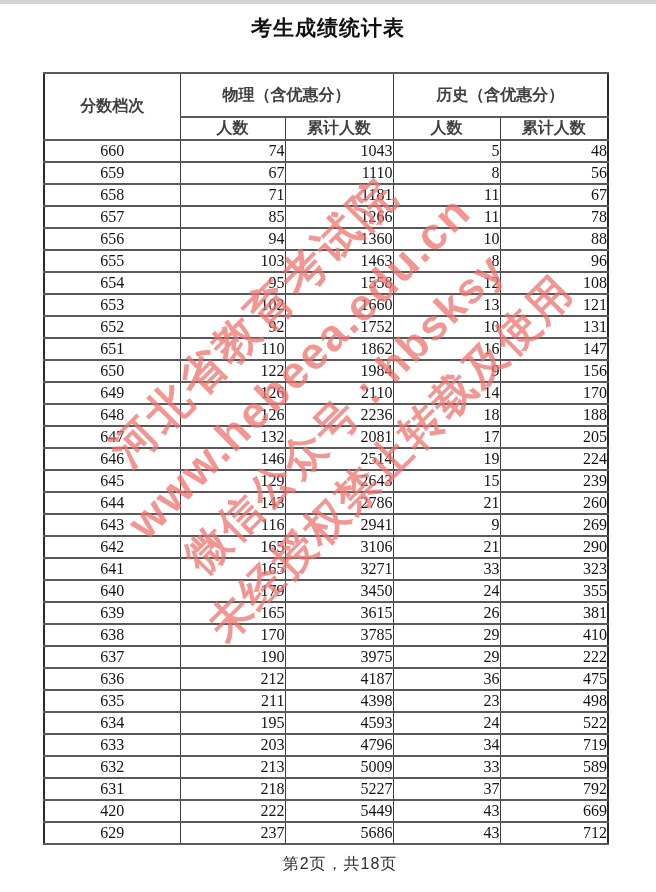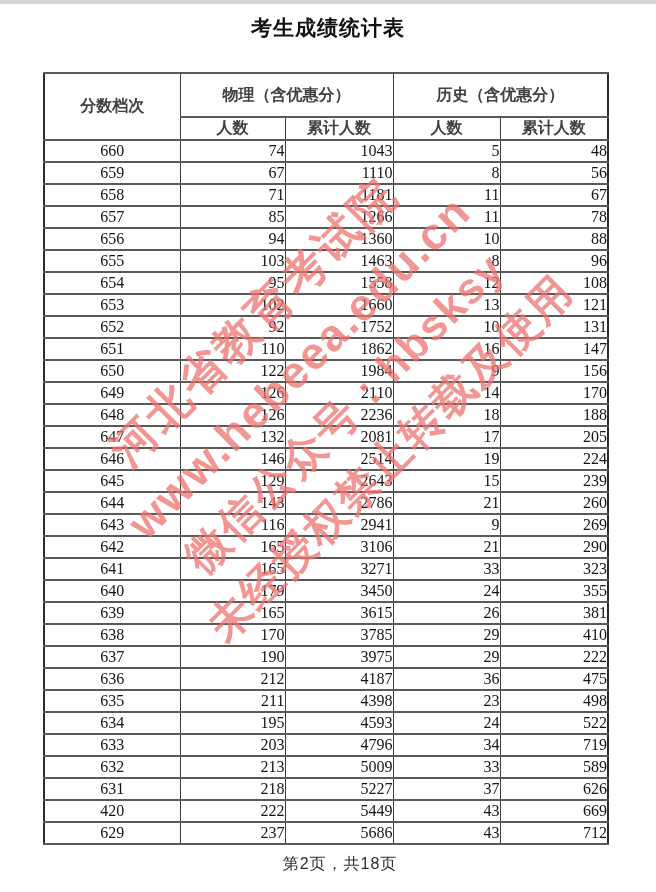--- a/index.html
+++ b/index.html
@@ -319,21 +319,21 @@
         <td class="num">213</td>
         <td class="num">5009</td>
         <td class="num">33</td>
         <td class="num">589</td>
       </tr>
       <tr>
         <td class="score">631</td>
         <td class="num">218</td>
         <td class="num">5227</td>
         <td class="num">37</td>
-        <td class="num">626</td>
+        <td class="num">792</td>
       </tr>
       <tr>
         <td class="score">420</td>
         <td class="num">222</td>
         <td class="num">5449</td>
         <td class="num">43</td>
         <td class="num">669</td>
       </tr>
       <tr>
         <td class="score">629</td>

